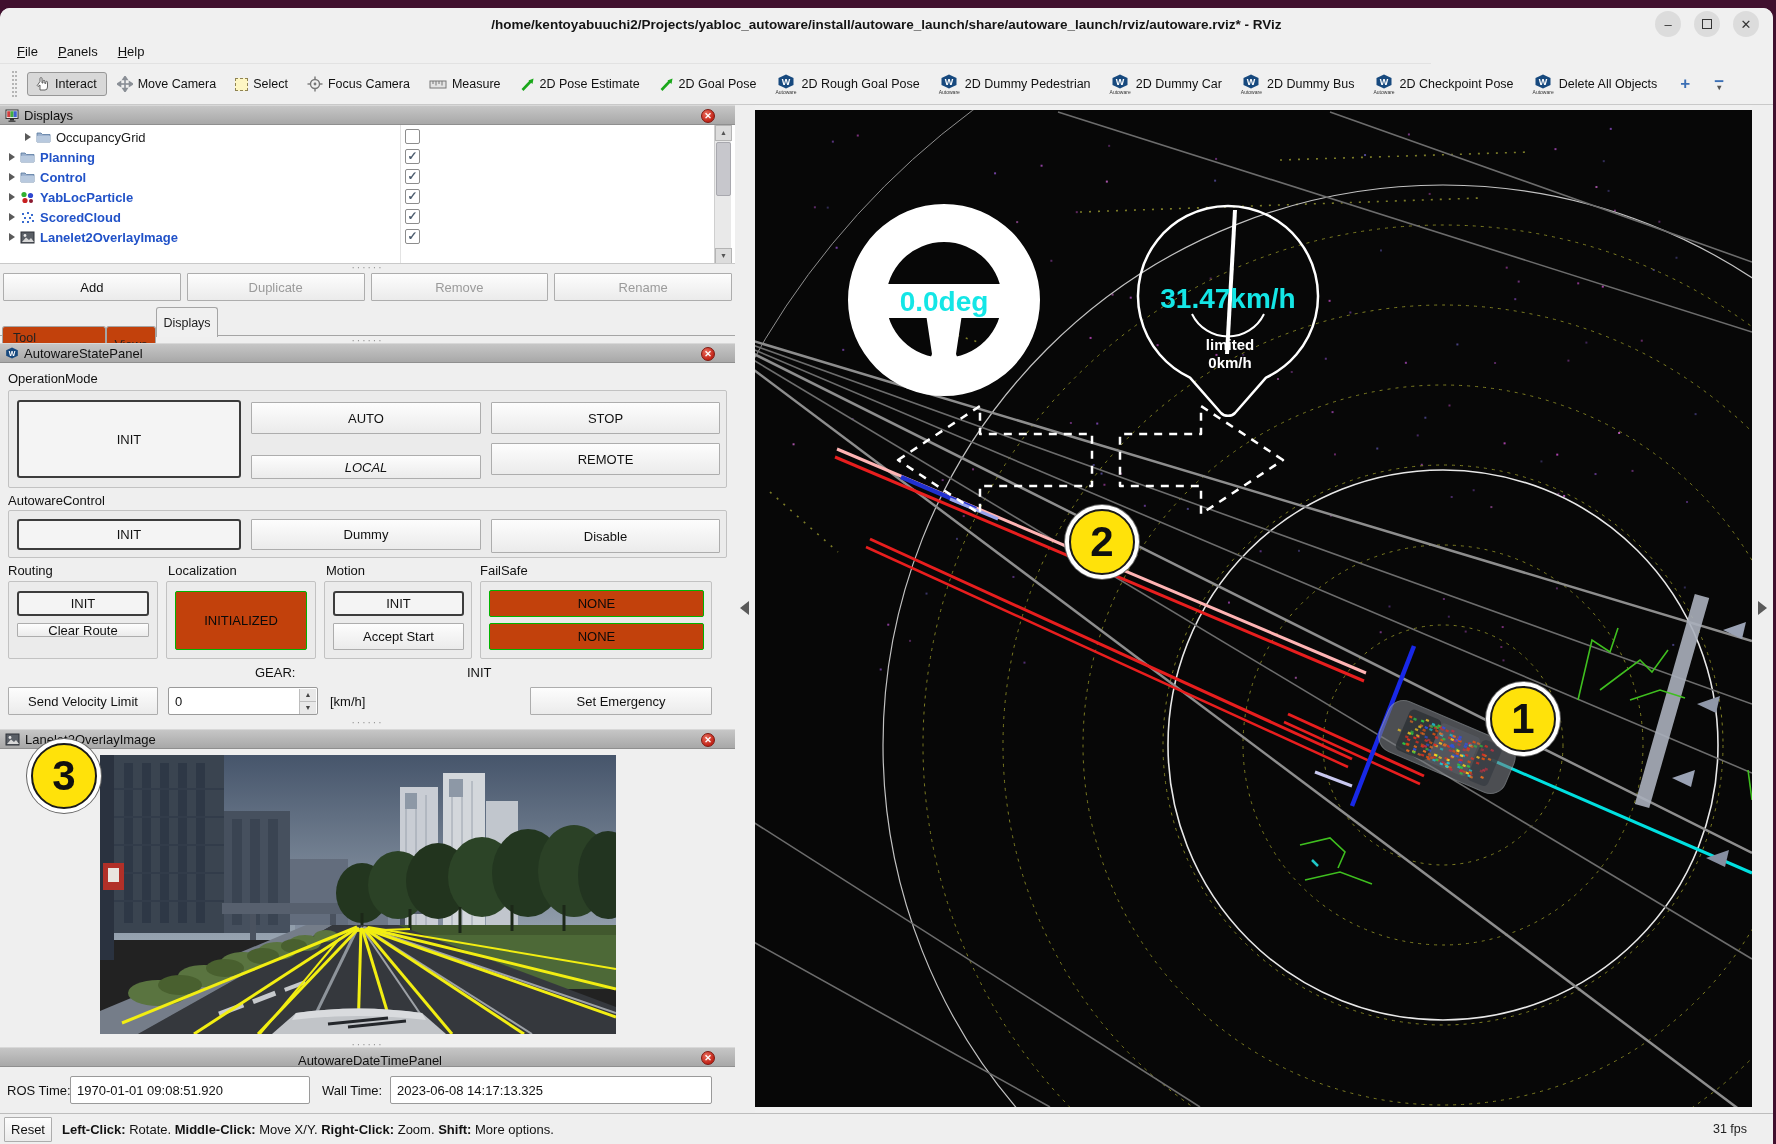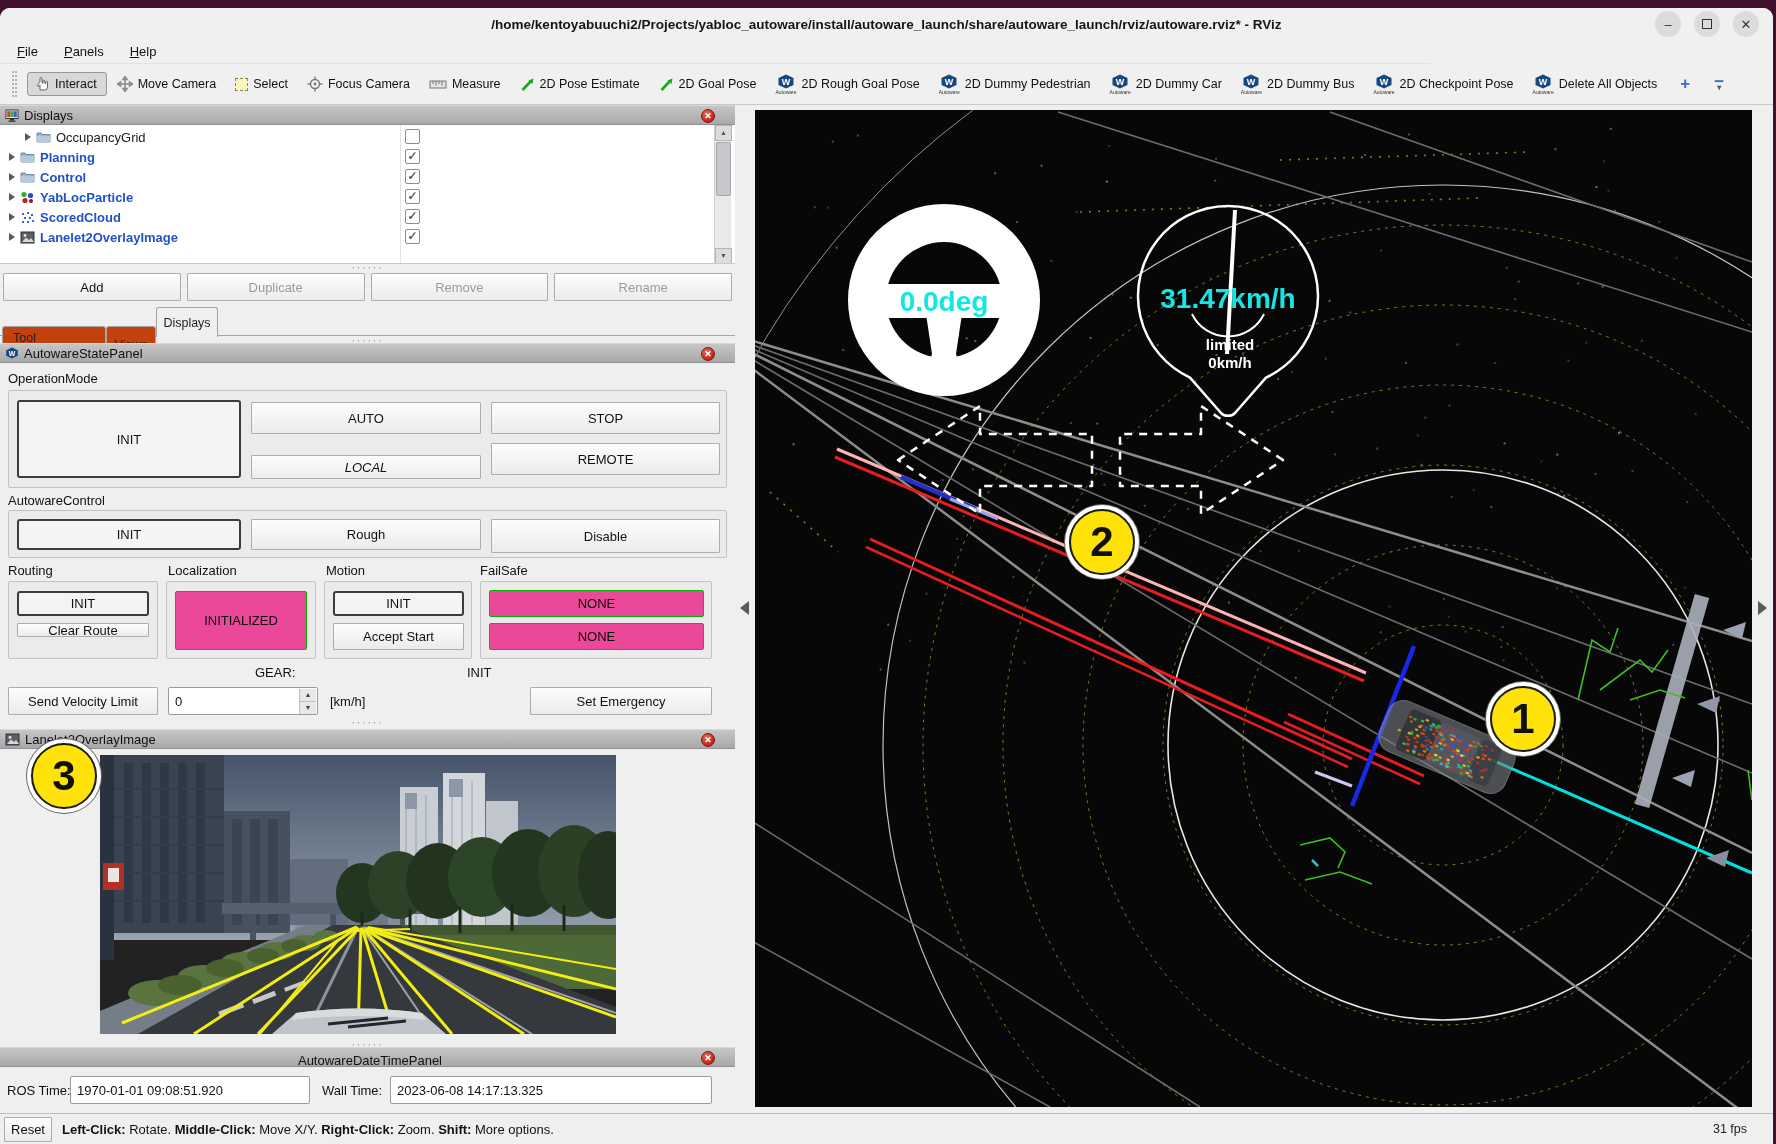--- a/index.html
+++ b/index.html
@@ -10,21 +10,21 @@
   .abs { position:absolute; }
 
   
   .titlebar { left:0; top:8px; width:1773px; height:32px; border-radius:10px 10px 0 0; background:#f0f0f0; display:flex; align-items:center; justify-content:center; }
   .title-text { font-weight:bold; font-size:13.5px; color:#151515; }
   .win-controls { position:absolute; right:14px; top:3px; display:flex; gap:13px; }
   .win-btn { width:26px; height:26px; border-radius:50%; background:#dcdcdc; color:#333; display:flex; align-items:center; justify-content:center; font-size:13px; line-height:1; cursor:default; }
   .win-btn .sq { width:10px; height:10px; border:1.6px solid #333; display:block; }
 
   
-  .menubar { left:0; top:40px; width:1431px; height:24px; background:#f0f0f0; display:flex; align-items:center; padding-left:8px; gap:8px; border-bottom:1px solid #e2e2e2; }
+  .menubar { left:0; top:40px; width:1431px; height:24px; background:#f0f0f0; display:flex; align-items:center; padding-left:8px; gap:2px; border-bottom:1px solid #e2e2e2; }
   .menu-item { padding:2px 9px; font-size:13px; }
   .menu-item span { display:inline-block; }
   .menu-item span::first-letter { text-decoration:underline; }
 
   
   .toolbar { left:0; top:64px; width:1773px; height:41px; background:#f0f0f0; border-bottom:1px solid #c9c9c9; display:flex; align-items:center; padding-left:12px; gap:4px; }
   .tb-handle { width:5px; height:26px; border-left:2px dotted #b5b5b5; border-right:2px dotted #b5b5b5; margin-right:6px; }
   .tool { display:flex; align-items:center; gap:5px; padding:3px 9px 3px 6px; border-radius:3px; font-size:12.5px; white-space:nowrap; }
   .tool.active { background:#d8d8d8; border:1px solid #979797; }
   .logo-stack { display:flex; flex-direction:column; align-items:center; line-height:1; }
@@ -60,21 +60,21 @@
 
   
   .tabs { position:absolute; left:0; top:201px; width:735px; height:30px; border-bottom:1px solid #a5a5a5; }
   .tab { position:absolute; top:20px; height:36px; background:#c2410c; border:1px solid #a5a5a5; border-bottom:none; border-radius:3px 3px 0 0; font-size:12.5px; display:flex; align-items:center; justify-content:center; padding:0 10px; color:#222; }
   .tab.active { top:1px; height:30px; background:#f0f0f0; z-index:2; }
 
   
   .sec-label { position:absolute; font-size:13px; color:#111; }
   .gbox { position:absolute; background:#ebebeb; border:1px solid #c2c2c2; border-radius:2px; }
   .state-btn { background:#f4f4f4; border:2px solid #3c3c3c; border-radius:3px; display:flex; align-items:center; justify-content:center; font-size:13px; }
-  .green-box { background:#ec4899; border:1px solid #00b400; border-radius:2px; display:flex; align-items:center; justify-content:center; font-size:13px; color:#0a0a0a; }
+  .green-box { background:#c2410c; border:1px solid #00b400; border-radius:2px; display:flex; align-items:center; justify-content:center; font-size:13px; color:#0a0a0a; }
   .input { background:#fff; border:1px solid #9a9a9a; border-radius:2px; display:flex; align-items:center; padding-left:6px; font-size:13px; }
   .spin-arrows { position:absolute; right:1px; top:1px; width:17px; height:calc(100% - 2px); display:flex; flex-direction:column; }
   .spin-arrows div { flex:1; background:#e8e8e8; border-left:1px solid #bdbdbd; font-size:7px; color:#444; text-align:center; line-height:12px; }
   .spin-arrows div:first-child { border-bottom:1px solid #bdbdbd; }
 
   
   .cam { position:absolute; left:100px; top:650px; width:516px; height:279px; background:#222; }
 
   
   .badge { position:absolute; width:66px; height:66px; border-radius:50%; background:#ffe20a; border:2px solid #1a1a1a; box-shadow:0 0 0 4px #ffffff, 0 0 0 5px #666; color:#101010; font-weight:bold; font-size:42px; display:flex; align-items:center; justify-content:center; z-index:30; }
@@ -393,21 +393,21 @@
       <div class="state-btn" style="position:absolute; left:8px; top:9px; width:224px; height:78px;">INIT</div>
       <div class="qbtn" style="position:absolute; left:242px; top:11px; width:230px; height:32px;">AUTO</div>
       <div class="qbtn" style="position:absolute; left:482px; top:11px; width:229px; height:32px;">STOP</div>
       <div class="qbtn" style="position:absolute; left:242px; top:64px; width:230px; height:24px;font-style:italic;">LOCAL</div>
       <div class="qbtn" style="position:absolute; left:482px; top:52px; width:229px; height:32px;">REMOTE</div>
     </div>
 
     <div class="sec-label" style="left:8px; top:388px;">AutowareControl</div>
     <div class="gbox" style="left:8px; top:405px; width:719px; height:48px;">
       <div class="state-btn" style="position:absolute; left:8px; top:8px; width:224px; height:31px;">INIT</div>
-      <div class="qbtn" style="position:absolute; left:242px; top:8px; width:230px; height:31px;">Rough</div>
+      <div class="qbtn" style="position:absolute; left:242px; top:8px; width:230px; height:31px;">Dummy</div>
       <div class="qbtn" style="position:absolute; left:482px; top:8px; width:229px; height:34px;">Disable</div>
     </div>
 
     <div class="sec-label" style="left:8px;  top:458px;text-align:right;">Routing</div>
     <div class="sec-label" style="left:168px; top:458px;">Localization</div>
     <div class="sec-label" style="left:326px; top:458px;">Motion</div>
     <div class="sec-label" style="left:480px; top:458px;">FailSafe</div>
 
     <div class="gbox" style="left:8px; top:476px; width:150px; height:78px;">
       <div class="state-btn" style="position:absolute; left:8px; top:9px; width:132px; height:25px;">INIT</div>

